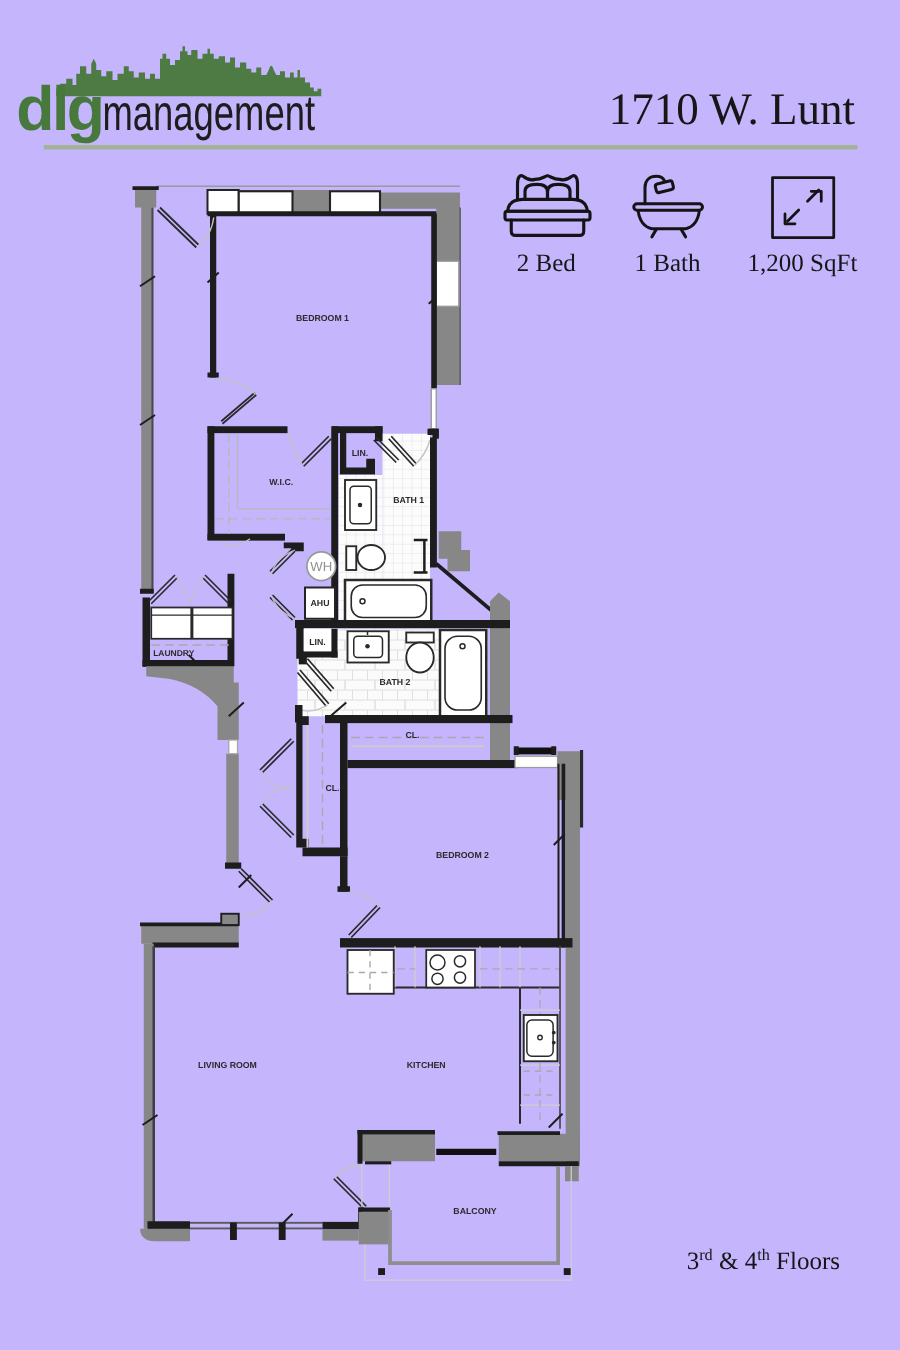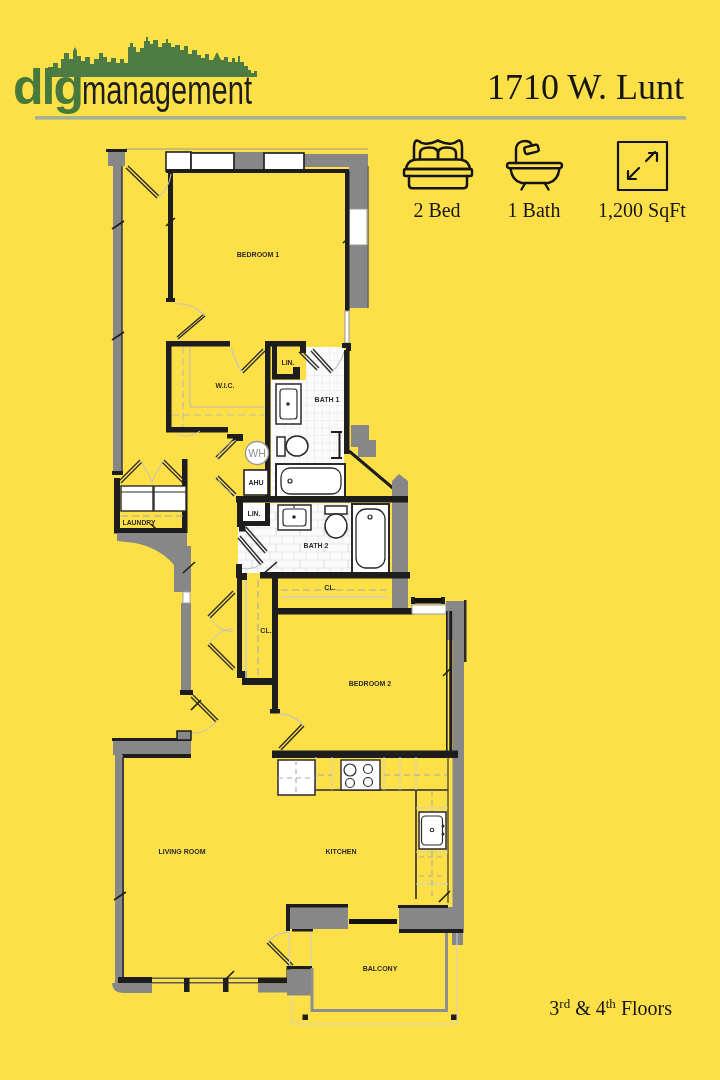--- a/index.html
+++ b/index.html
@@ -1,17 +1,17 @@
 <!DOCTYPE html>
 <html><head>
 <meta charset="utf-8">
 <style>
   html,body{margin:0;padding:0;background:#ffffff;-webkit-font-smoothing:antialiased;}
   text{-webkit-font-smoothing:antialiased;}
-  #page{position:relative;width:720px;height:1080px;background:#fde047;overflow:hidden;}
+  #page{position:relative;width:720px;height:1080px;background:#c4b5fd;overflow:hidden;}
   svg{position:absolute;top:0;left:0;}
   .rl{font-family:"Liberation Sans",sans-serif;font-weight:bold;fill:#2b2b2b;letter-spacing:0;}
 </style>
 </head>
 <body>
 <div id="page">
 <svg width="720" height="1080" viewBox="0 0 720 1080">
 <defs>
 
   <pattern id="tile1" width="7.5" height="7.5" patternUnits="userSpaceOnUse">

